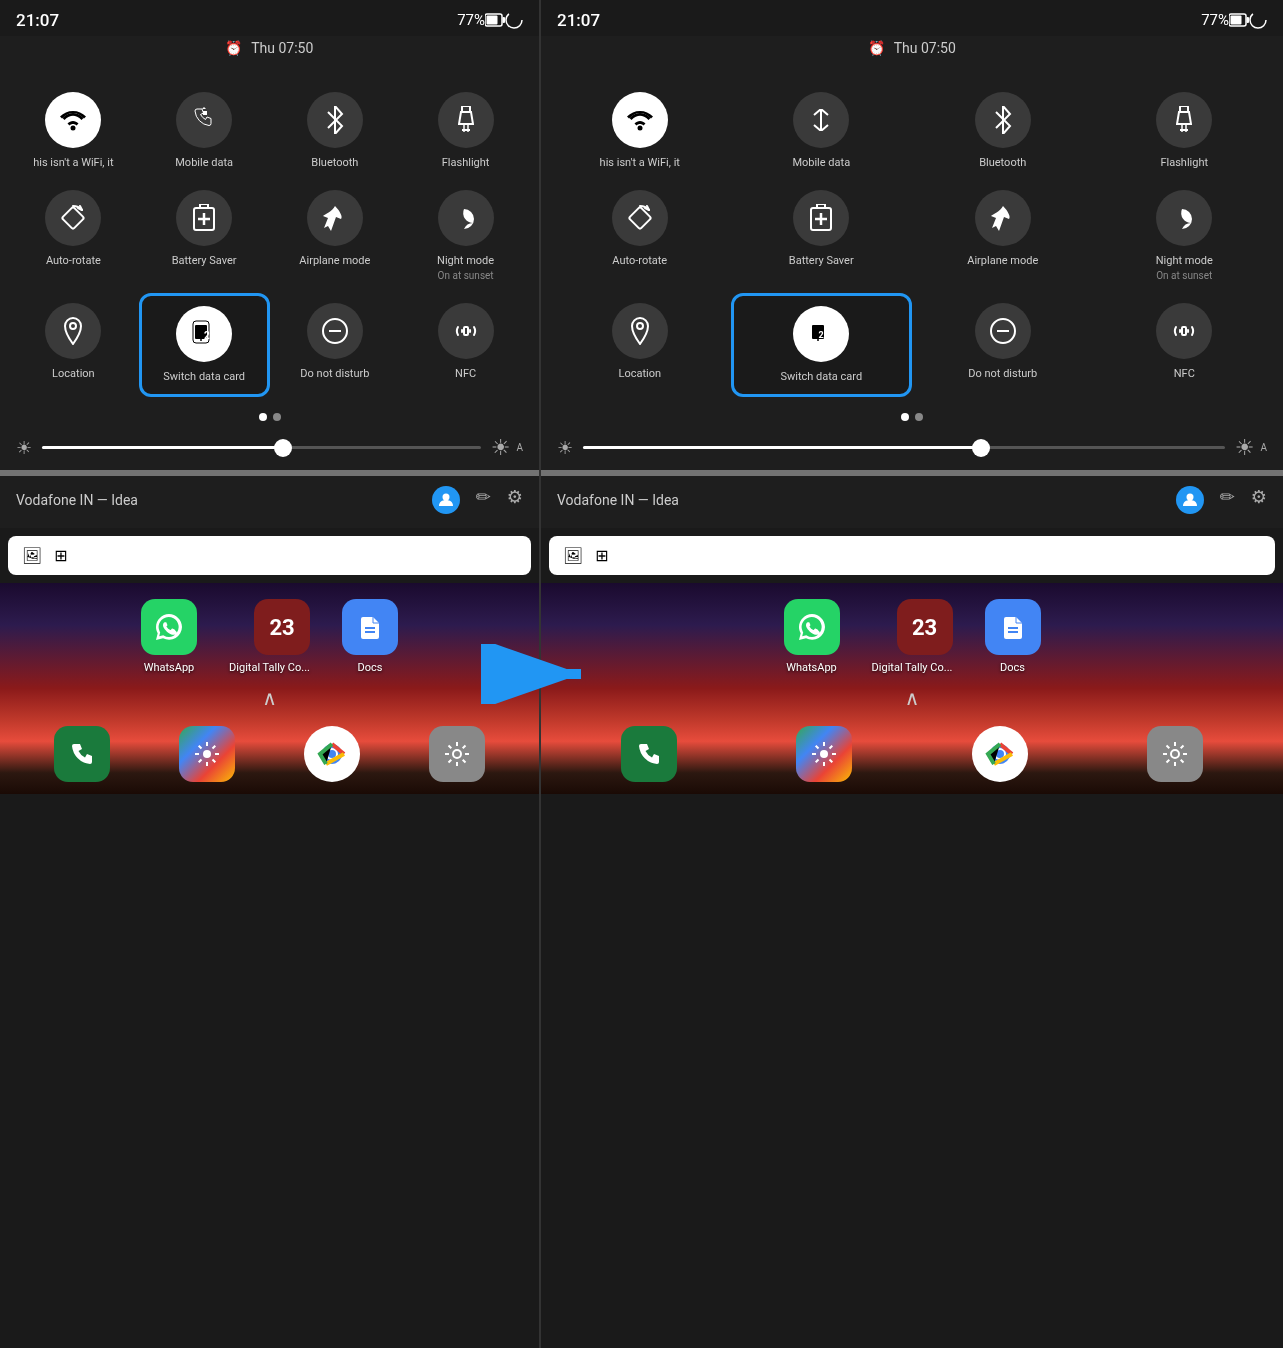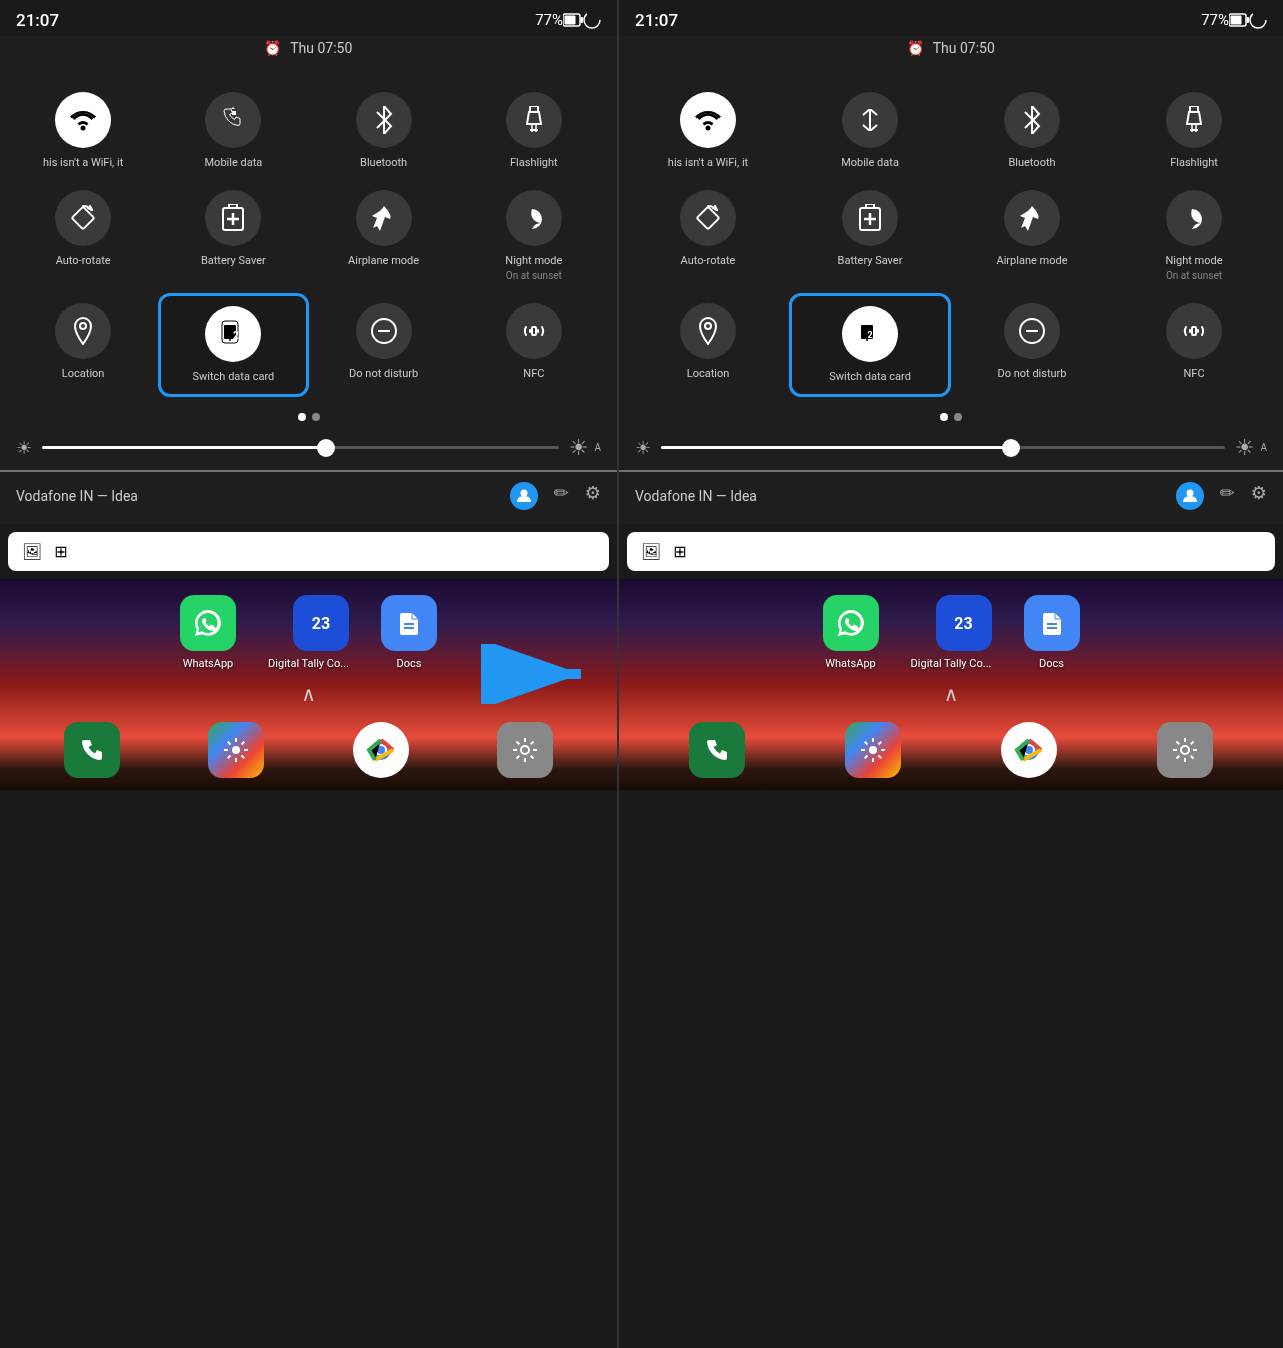--- a/index.html
+++ b/index.html
@@ -6,21 +6,21 @@
     body {
       width: 1283px;
       height: 1348px;
       display: flex;
       background: #000;
       font-family: 'Roboto', Arial, sans-serif;
       overflow: hidden;
     }
 
     .phone-panel {
-      width: 619px;
+      width: 541px;
       height: 1348px;
       background: #1a1a1a;
       position: relative;
       overflow: hidden;
       flex-shrink: 0;
     }
 
     .phone-panel:first-child {
       border-right: 2px solid #333;
     }
@@ -180,21 +180,21 @@
       top: -7.5px;
       transform: translateX(-50%);
     }
 
     
     .account-row {
       display: flex;
       align-items: center;
       padding: 10px 16px;
       background: #1e1e1e;
-      border-top: 2px solid #737373;
+      border-top: 6px solid #737373;
     }
 
     .account-name {
       flex: 1;
       color: #ccc;
       font-size: 14px;
     }
 
     .account-icons {
       display: flex;
@@ -267,21 +267,21 @@
       width: 56px;
       height: 56px;
       border-radius: 14px;
       display: flex;
       align-items: center;
       justify-content: center;
       font-size: 28px;
     }
 
     .app-icon.whatsapp { background: #25D366; }
-    .app-icon.tally { background: #1d4ed8; color: #fff; font-size: 16px; font-weight: bold; margin-left: 25px; }
+    .app-icon.tally { background: #7f1d1d; color: #fff; font-size: 22px; font-weight: bold; margin-left: 25px; }
     .app-icon.docs { background: #4285F4; }
 
     .app-label {
       color: #fff;
       font-size: 11px;
       text-align: left;
       text-shadow: 0 1px 3px rgba(0,0,0,0.8);
     }
 
     

